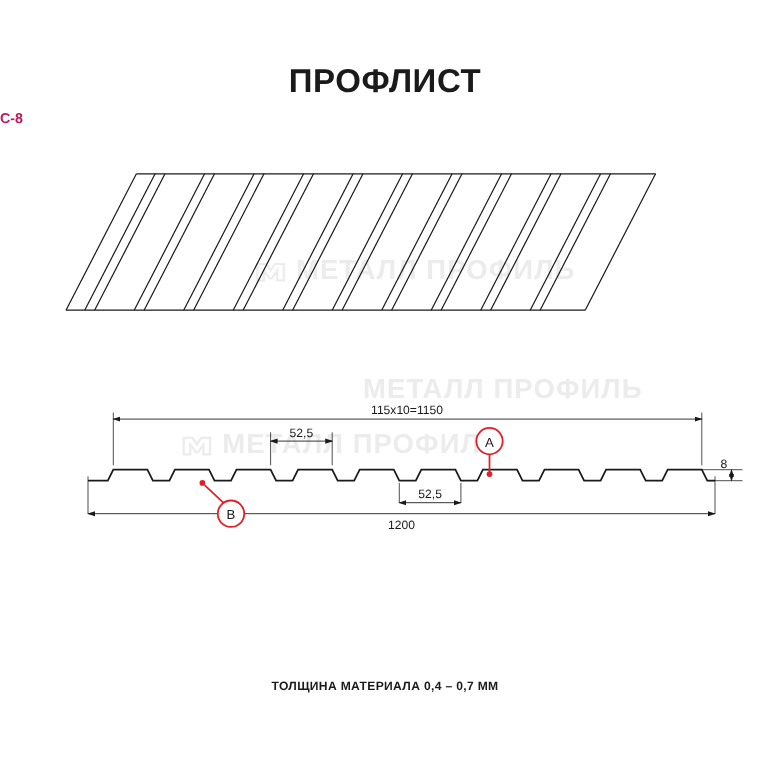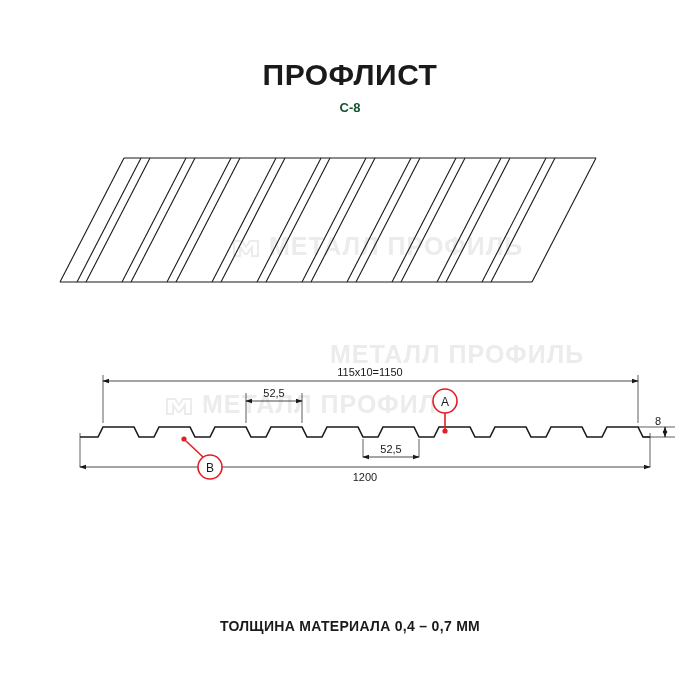--- a/index.html
+++ b/index.html
@@ -29,24 +29,24 @@
     font-size: 30px;
     font-weight: bold;
     letter-spacing: 0.5px;
     color: #1a1a1a;
   }
   .subtitle {
     position: absolute;
     top: 100px;
     left: 0;
     width: 700px;
-    text-align: center;
+    text-align: left;
     font-size: 13px;
     font-weight: bold;
-    color: #14532d;
+    color: #be185d;
   }
   .iso-wrap {
     position: absolute;
     top: 140px;
     left: 60px;
     width: 590px;
     height: 160px;
   }
   .tech-wrap {
     position: absolute;
@@ -55,21 +55,21 @@
     width: 620px;
     height: 150px;
     text-decoration: underline;
   }
   .footnote {
     position: absolute;
     top: 618px;
     left: 0;
     width: 700px;
     text-align: center;
-    font-size: 14px;
+    font-size: 11px;
     font-weight: bold;
     letter-spacing: 0.3px;
     color: #1a1a1a;
   }
   .wm {
     position: absolute;
     color: #ececec;
     font-size: 25px;
     font-weight: bold;
     letter-spacing: 1px;

